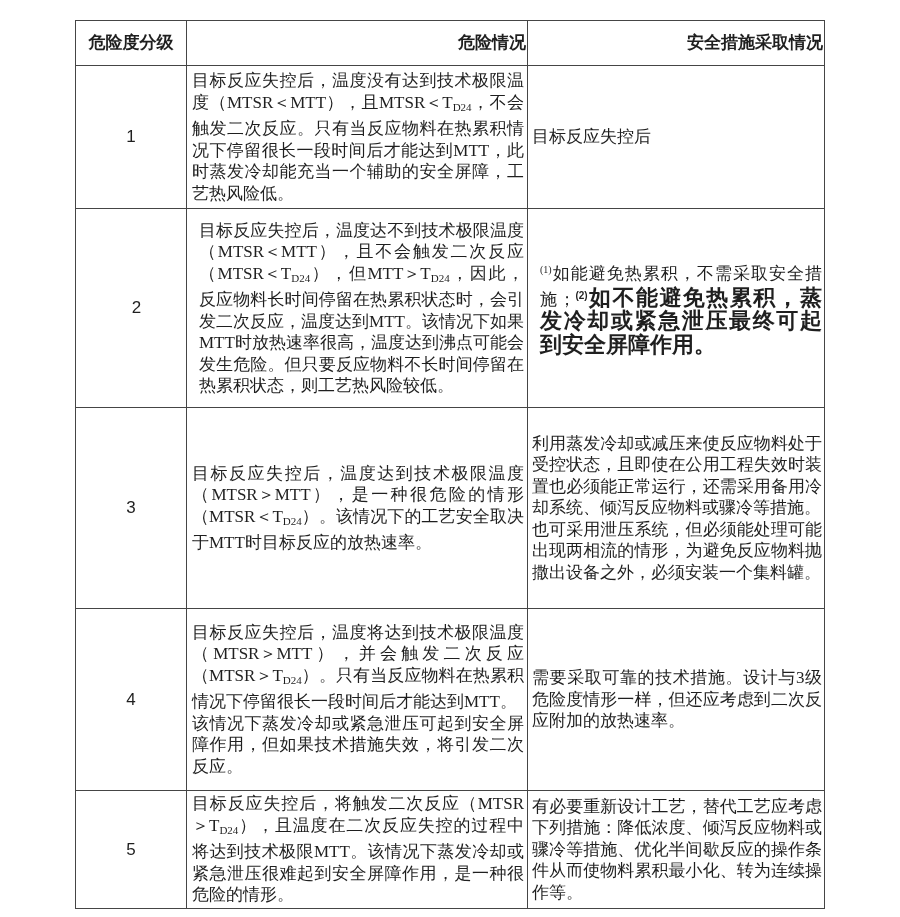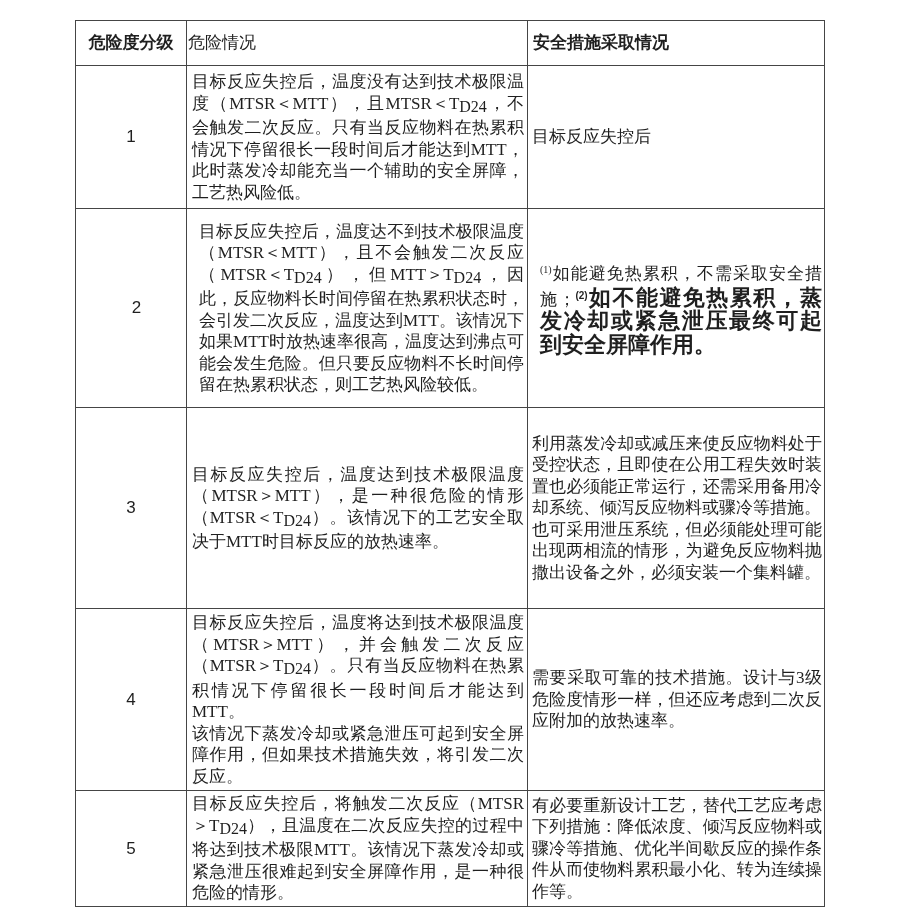--- a/index.html
+++ b/index.html
@@ -28,22 +28,22 @@
   }
   table.hazard th,
   table.hazard td {
     border: 1px solid #454545;
     font-size: 17px;
     line-height: 21.5px;
     vertical-align: middle;
     overflow: hidden;
   }
   th.h-level { width: 111px; height: 42px; text-align: center; font-weight: 700; }
-  th.h-hazard { width: 341px; text-align: left; font-weight: 400; }
-  th.h-measures { width: 297px; text-align: left; font-weight: 700; padding-left: 5px; }
+  th.h-hazard { width: 341px; text-align: right; font-weight: 700; }
+  th.h-measures { width: 297px; text-align: right; font-weight: 700; padding-left: 5px; }
   td.level {
     text-align: center;
     font-family: "Liberation Sans", "DejaVu Sans", sans-serif;
     font-size: 17px;
   }
   td.hazard-cell {
     text-align: justify;
     padding: 2px 3px 2px 5px;
   }
   td.measures-cell {
@@ -55,21 +55,21 @@
   tr.r3 td { height: 196px; }
   tr.r4 td { height: 177px; }
   tr.r5 td { height: 106px; }
   .para { margin: 0; }
   .b {
     font-weight: 700;
     font-family: "Liberation Sans", "DejaVu Sans", sans-serif;
     font-size: 22px;
   }
   .sub {
-    font-size: 16px;
+    font-size: 11px;
     vertical-align: -3px;
     letter-spacing: 0;
   }
   .sup {
     font-size: 10px;
     vertical-align: 6px;
   }
 </style>
 </head>
 <body>

